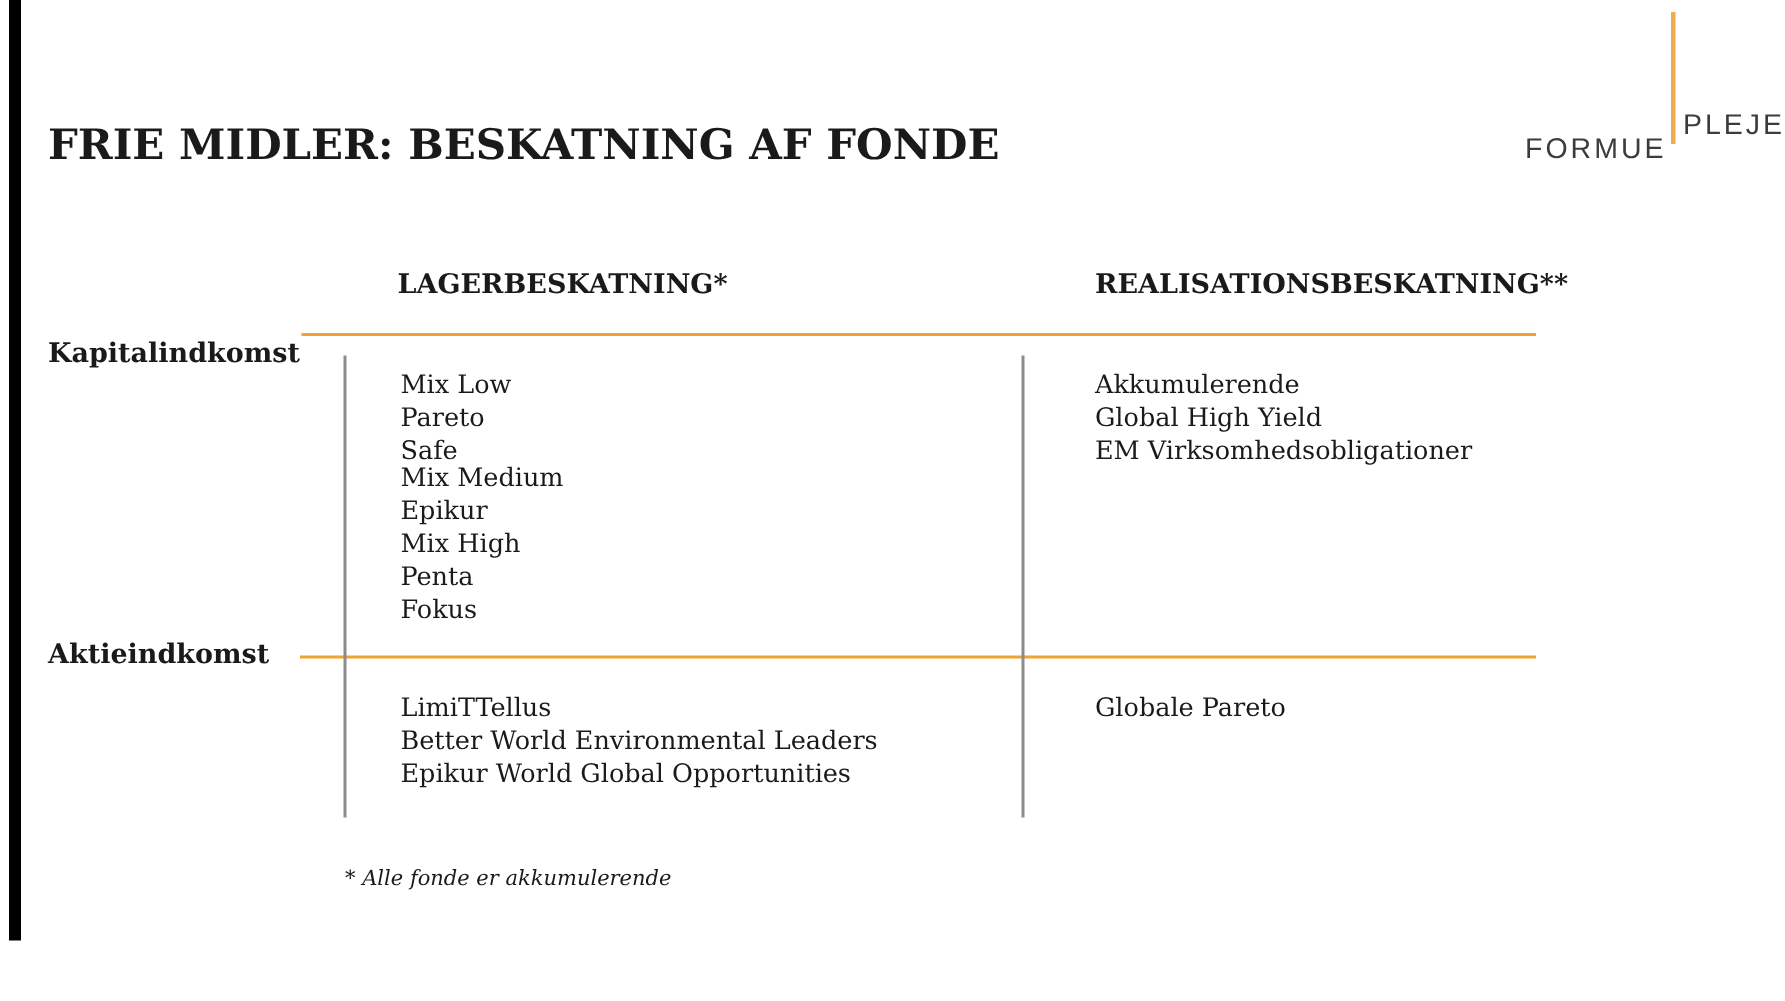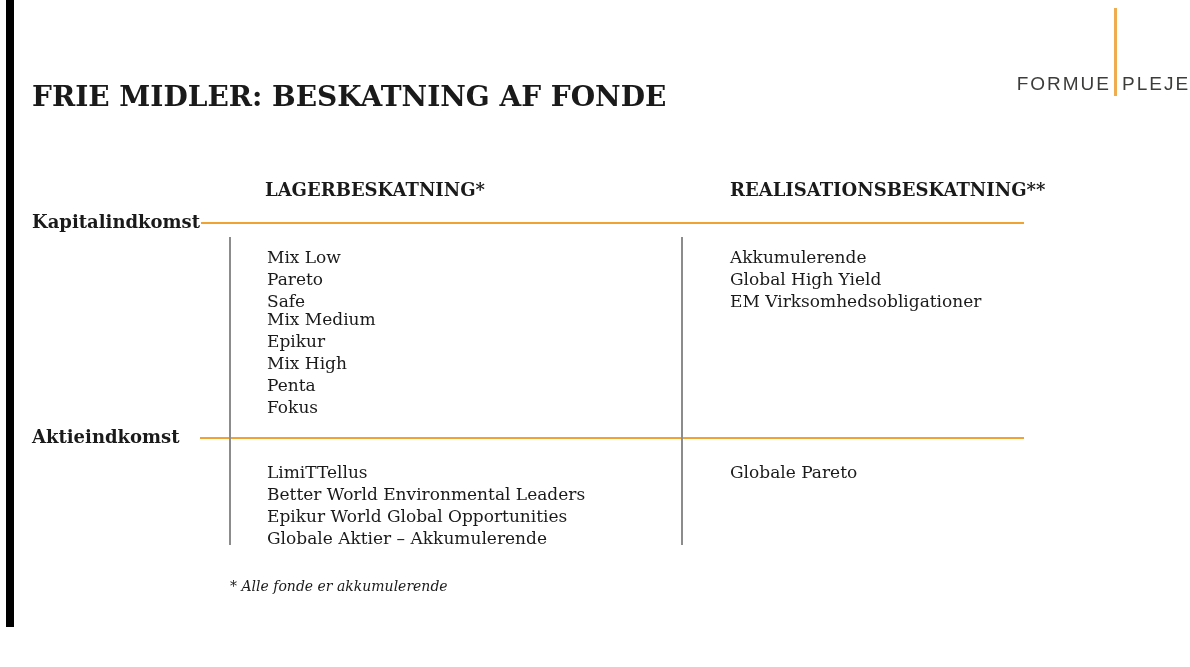--- a/index.html
+++ b/index.html
@@ -26,21 +26,21 @@
     background: #F0AC50;
   }
   .logo-word {
     position: absolute; top: 72px;
     font-family: "Liberation Sans", sans-serif;
     font-size: 19px; line-height: 24px;
     letter-spacing: 2px;
     color: #3C3C3B;
     white-space: nowrap;
   }
-  .logo-formue { right: 79px; text-align: right; }
+  .logo-formue { right: 79px; text-align: right; margin-top: 16px; }
   .logo-pleje  { left: 1122px; }
 
   
   .title {
     position: absolute; left: 32px; top: 80px;
     font-size: 28px; line-height: 34px;
     font-weight: bold;
     white-space: nowrap;
   }
 
@@ -54,21 +54,21 @@
   .col-header.lager { left: 265px; }
   .col-header.real  { left: 730px; }
 
   
   .row-label {
     position: absolute; left: 32px;
     font-size: 18px; line-height: 22px;
     font-weight: bold;
     white-space: nowrap;
   }
-  .row-label.kapital { top: 211px; text-align: center; }
+  .row-label.kapital { top: 225px; text-align: center; }
   .row-label.aktie   { top: 426px; }
 
   
   .hrule {
     position: absolute; height: 2px;
     background: #F0A232;
   }
   .hrule.r1 { left: 201px; top: 222px; width: 823px; }
   .hrule.r2 { left: 200px; top: 437px; width: 824px; }
 
@@ -139,21 +139,20 @@
 <div class="fund-list tr">
   <div class="fund-item">Akkumulerende</div>
   <div class="fund-item">Global High Yield</div>
   <div class="fund-item">EM Virksomhedsobligationer</div>
 </div>
 
 <div class="fund-list bl">
   <div class="fund-item">LimiTTellus</div>
   <div class="fund-item">Better World Environmental Leaders</div>
   <div class="fund-item">Epikur World Global Opportunities</div>
-  <div class="fund-item">Globale Aktier – Akkumulerende</div>
 </div>
 
 <div class="fund-list br">
   <div class="fund-item">Globale Pareto</div>
 </div>
 
 <div class="footnotes">
   <div class="footnote">* Alle fonde er akkumulerende</div>
 </div>
 

